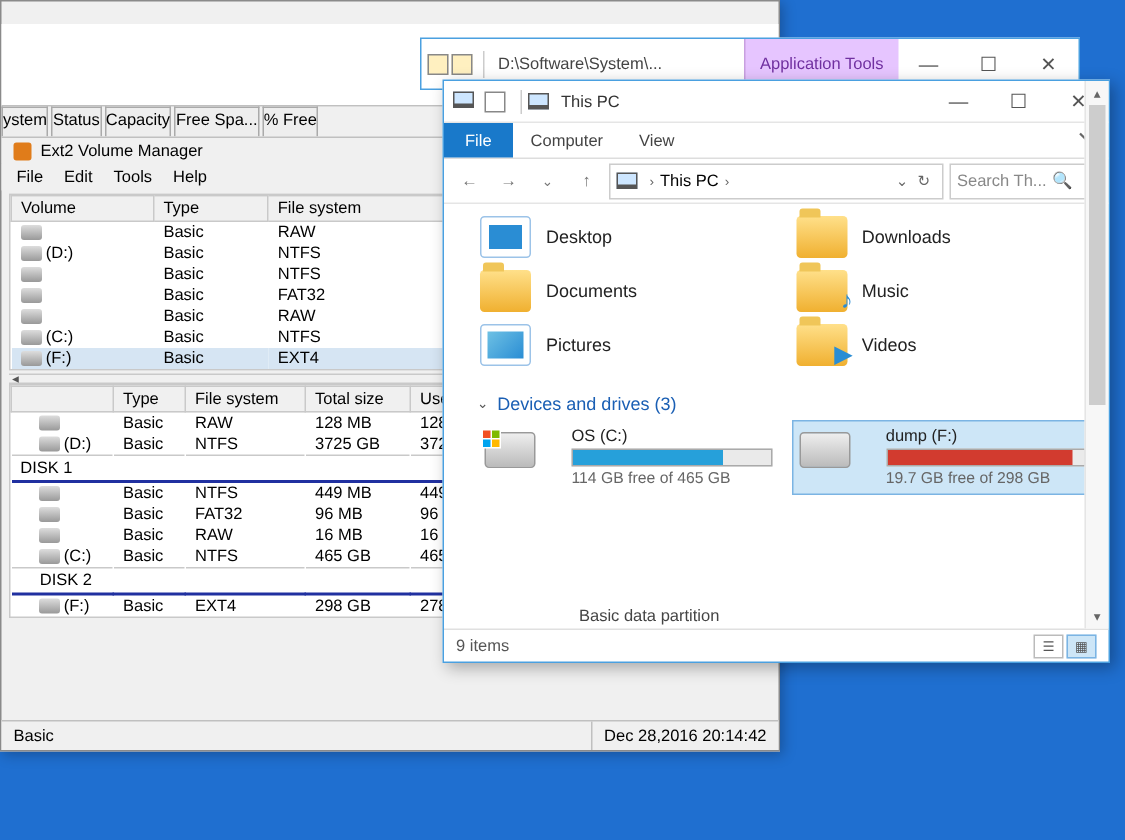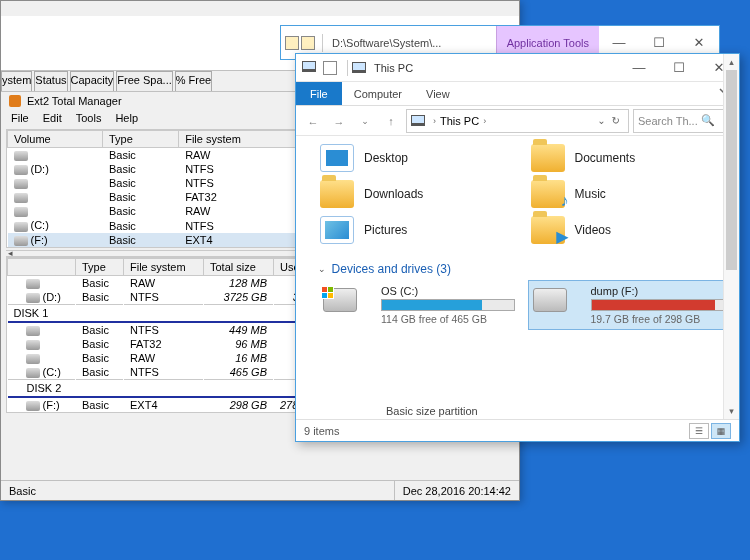--- a/index.html
+++ b/index.html
@@ -17,21 +17,21 @@
   position: relative; margin-top: 90px; height: 18px; display: flex; align-items: center;
   padding: 0 8px; font-size: 11px; color: #000; background:#f0f0f0; border-top:1px solid #c0c0c0;
 }
 .ext2-title .ico { width: 12px; height: 12px; background: #e07c1a; margin-right: 6px; border-radius: 2px; }
 .ext2-menu { display: flex; gap: 14px; padding: 3px 10px; font-size: 11px; background: #f0f0f0; }
 .ext2-menu span { cursor: default; }
 .ext2-body { background: #fff; border: 1px solid #c9c9c9; margin: 2px 5px; }
 table.vol { width: 100%; border-collapse: collapse; font-size: 11px; }
 table.vol th { background: #f0f0f0; border: 1px solid #c9c9c9; font-weight: normal; text-align: left; padding: 2px 6px; }
 table.vol td { border-right: 1px solid transparent; padding: 1px 6px; white-space: nowrap; }
-table.vol td.num { text-align: right; font-style: italic; }
+table.vol td.num { text-align: left; }
 .disk-ico { display:inline-block; width:14px; height:10px; background:linear-gradient(#ddd,#999); border-radius:2px; margin-right:3px; vertical-align:middle; }
 tr.sel td { background: #d6e5f3; }
 .splitter { height: 7px; background:#f0f0f0; border-top:1px solid #c9c9c9; border-bottom:1px solid #c9c9c9; margin:0 5px; position:relative;}
 .splitter::before{content:"◂"; font-size:9px; position:absolute; left:2px; top:-3px; color:#555;}
 .disk-section { background:#fff; border:1px solid #c9c9c9; margin:0 5px; }
 .ext2-status { position:absolute; bottom:0; left:0; right:0; height:20px; border-top:1px solid #c0c0c0; background:#f0f0f0; display:flex; font-size:11px; align-items:center; }
 .ext2-status .cell { padding:0 8px; }
 .ext2-status .time { margin-left:auto; padding:0 8px; border-left:1px solid #c0c0c0; height:100%; display:flex; align-items:center;}
 
 
@@ -119,21 +119,21 @@
   <div class="ext2-bgtitle"></div>
   <div class="ext2-bgtabs" id="ext2-bgtabs">
       <div class="ext2-bgtab">ystem</div>
       <div class="ext2-bgtab">Status</div>
       <div class="ext2-bgtab">Capacity</div>
       <div class="ext2-bgtab">Free Spa...</div>
       <div class="ext2-bgtab">% Free</div>
     </div>
   <div class="ext2-title">
     <span class="ico"></span>
-    <span>Ext2 Total Manager</span>
+    <span>Ext2 Volume Manager</span>
   </div>
   <div class="ext2-menu" id="ext2-menu">
       <span>File</span>
       <span>Edit</span>
       <span>Tools</span>
       <span>Help</span>
     </div>
 
   <div class="ext2-body">
     <table class="vol">
@@ -353,27 +353,27 @@
       <span class="mag">🔍</span>
     </div>
   </div>
 
   <div class="ex-body">
     <div class="folders-grid" id="folders-grid">
         <div class="folder-item" data-kind="desktop">
           <div class="folder-ico"></div>
           <span>Desktop</span>
         </div>
+        <div class="folder-item" data-kind="downloads">
+          <div class="folder-ico"></div>
+          <span>Downloads</span>
+        </div>
         <div class="folder-item" data-kind="documents">
           <div class="folder-ico"></div>
           <span>Documents</span>
-        </div>
-        <div class="folder-item" data-kind="downloads">
-          <div class="folder-ico"></div>
-          <span>Downloads</span>
         </div>
         <div class="folder-item" data-kind="music">
           <div class="folder-ico">
             <span class="overlay">♪</span>
           </div>
           <span>Music</span>
         </div>
         <div class="folder-item" data-kind="pictures">
           <div class="folder-ico"></div>
           <span>Pictures</span>
@@ -404,21 +404,21 @@
           <div class="drive-ico "></div>
     <div class="drive-info">
       <div class="drive-name">dump (F:)</div>
       <div class="drive-bar">
               <div class="fill" style="width:94%;background:#d23b2f"></div>
             </div>
       <div class="drive-free">19.7 GB free of 298 GB</div>
     </div>
         </div>
       </div>
-    <div style="position:absolute; left:90px; bottom:2px; font-size:11px; color:#444">Basic size partition</div>
+    <div style="position:absolute; left:90px; bottom:2px; font-size:11px; color:#444">Basic data partition</div>
   </div>
 
   <div class="scroll-v">
     <div class="sv-btn">▴</div>
     <div class="sv-track">
         <div class="sv-thumb"></div>
       </div>
     <div class="sv-btn">▾</div>
   </div>
 

